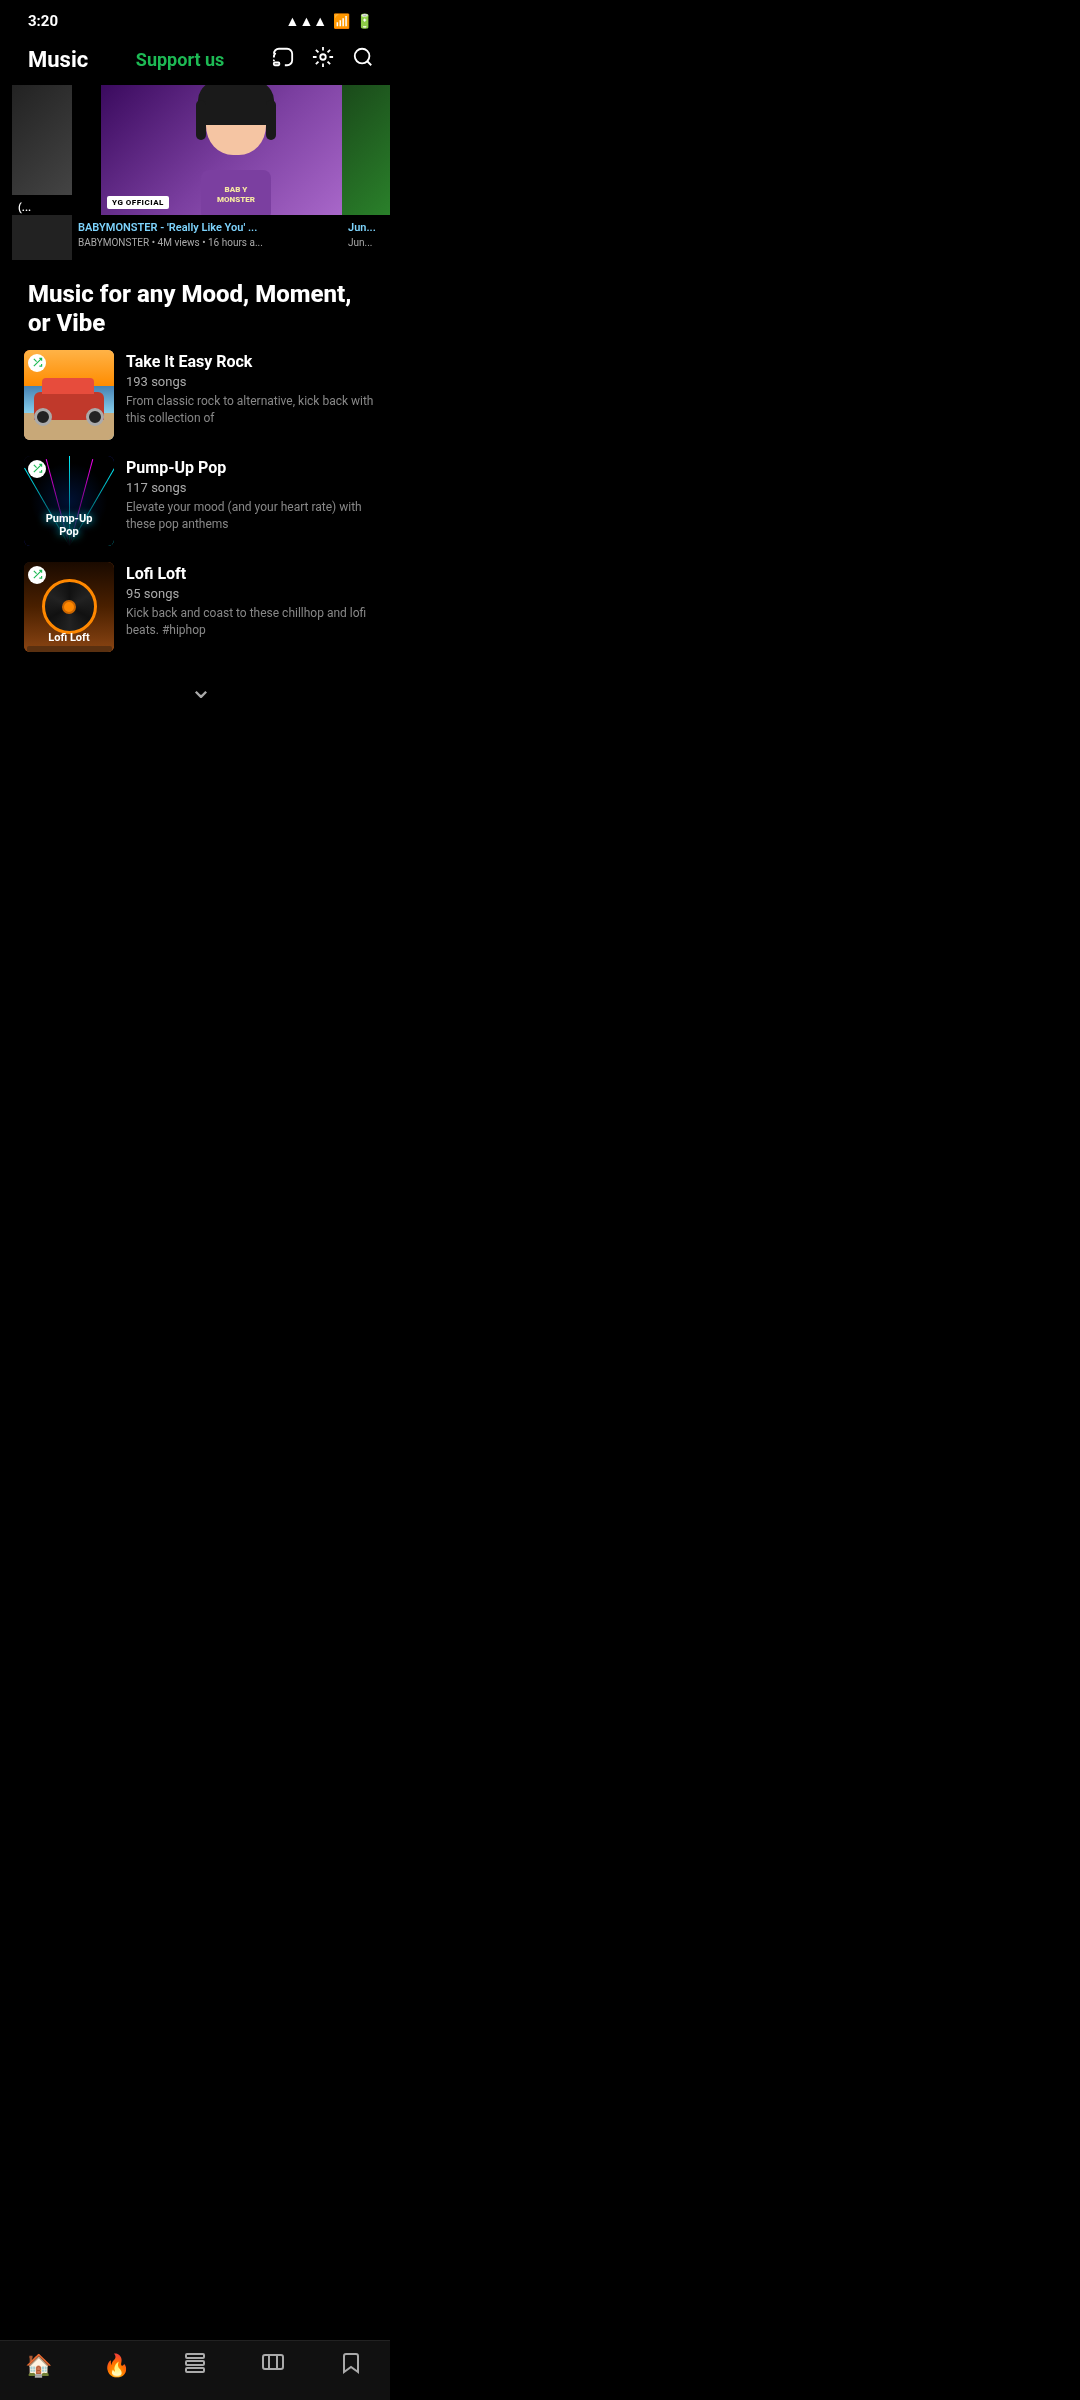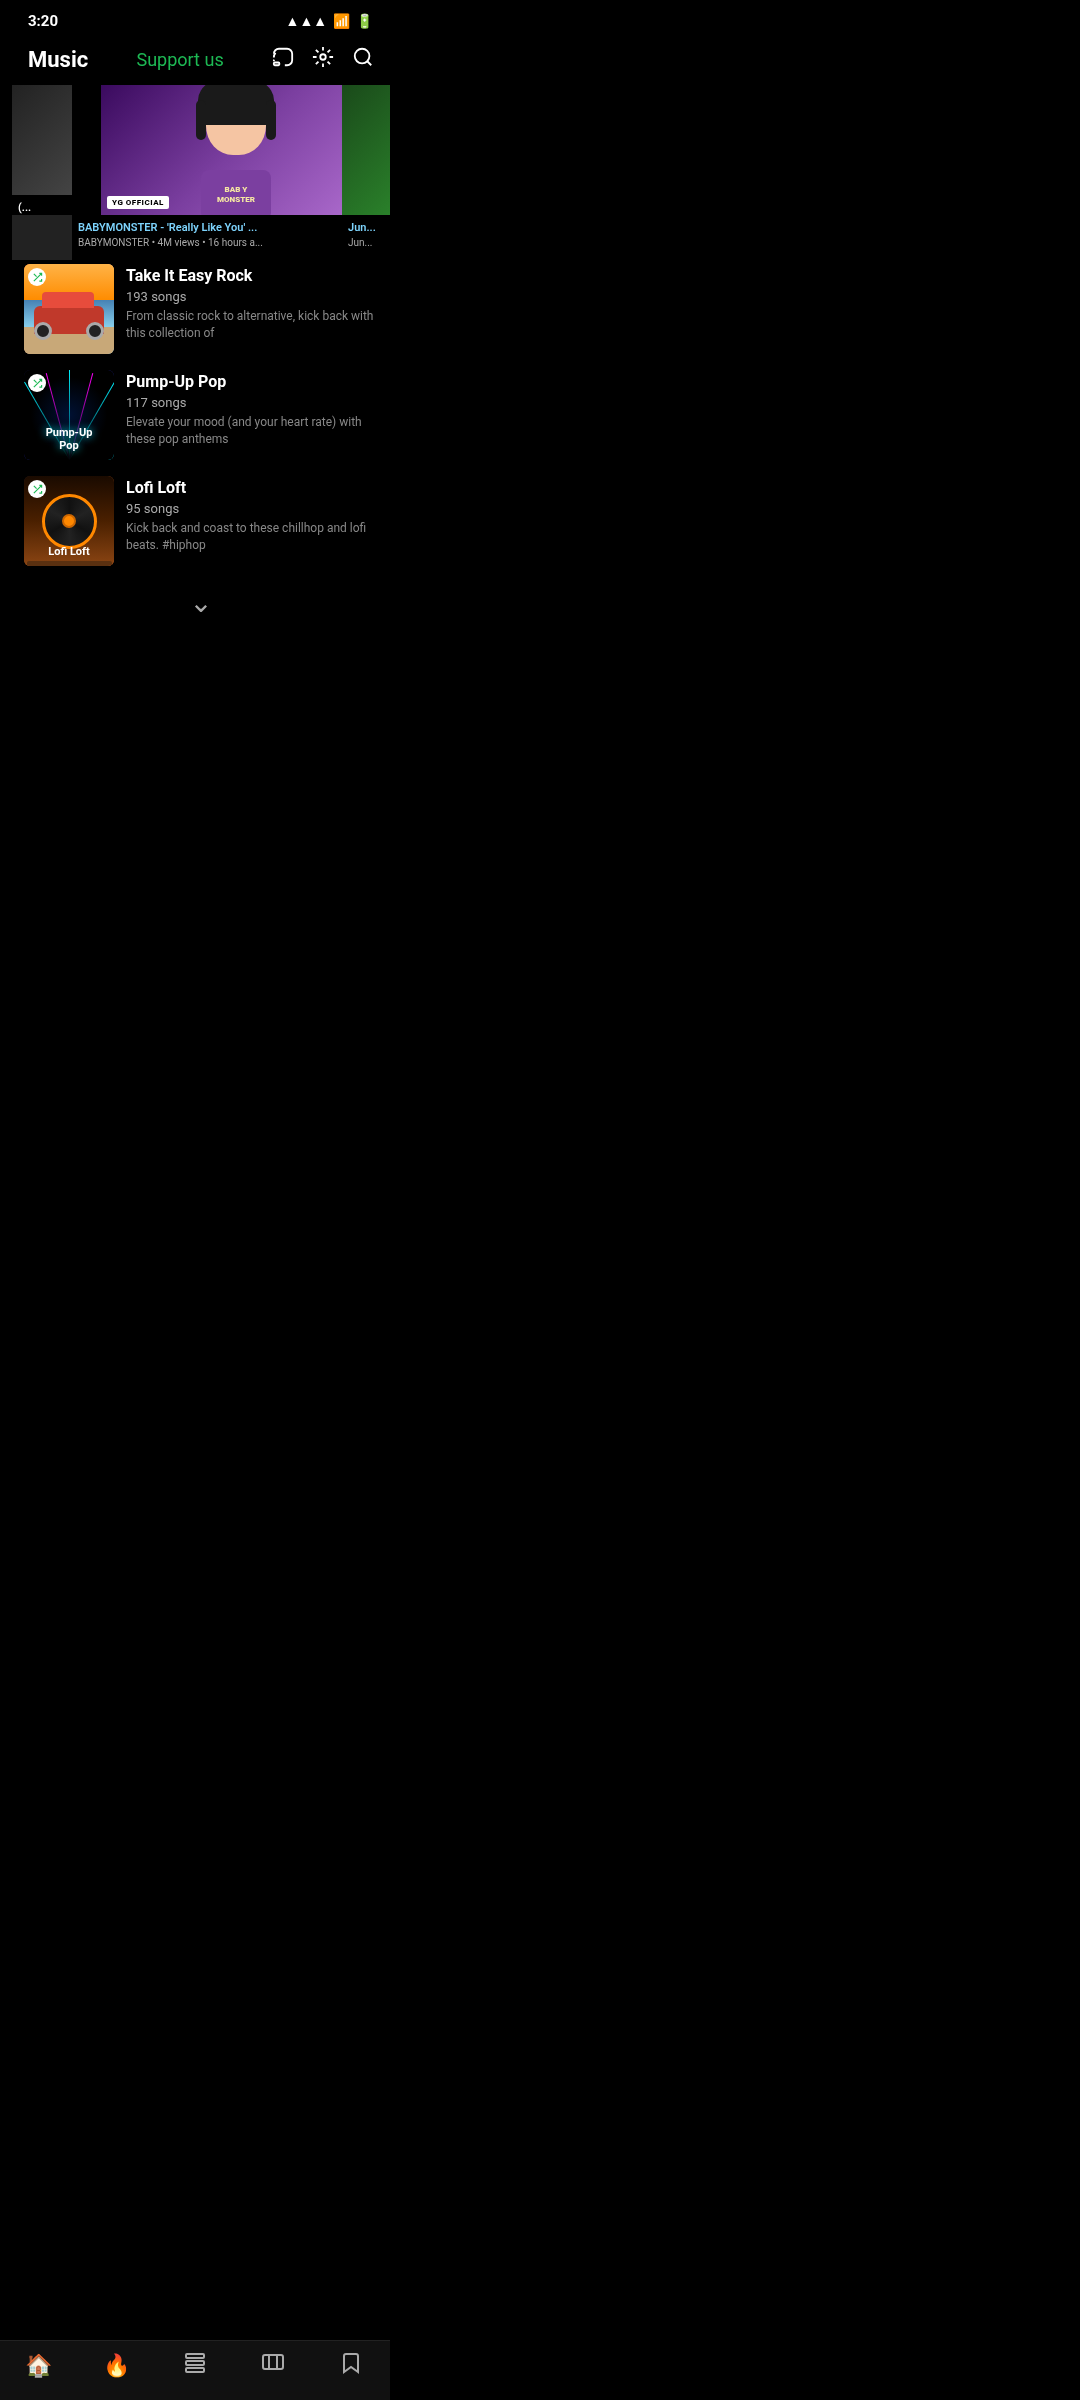--- a/index.html
+++ b/index.html
@@ -37,21 +37,21 @@
       justify-content: space-between;
       padding: 8px 16px 12px;
     }
     .header-title {
       font-size: 22px;
       font-weight: 700;
       color: #fff;
     }
     .header-support {
       font-size: 18px;
-      font-weight: 400;
+      font-weight: 700;
       color: #1DB954;
     }
     .header-icons {
       display: flex;
       gap: 18px;
       align-items: center;
     }
     .header-icon {
       font-size: 22px;
       color: #fff;
@@ -391,20 +391,21 @@
     <div class="video-card" style="width:80px;overflow:hidden;">
       <div class="video-thumb" style="background:linear-gradient(135deg,#1a4a1a,#2d8a2d);height:130px;">
       </div>
       <div class="video-info">
         <div class="video-title">Jun...</div>
         <div class="video-meta">Jun...</div>
       </div>
     </div>
   </div>
 
+  <div class="section-heading">Music for any Mood, Moment, or Vibe</div>
 
   <div class="playlist-list">
 
     <div class="playlist-item">
       <div class="playlist-thumb-wrap">
         <div class="playlist-thumb playlist-thumb-rock">
 
           <div class="car-scene">
             <div style="position:absolute;bottom:20px;left:50%;transform:translateX(-50%);width:70px;height:28px;background:#c0392b;border-radius:6px 6px 0 0;">
               <div style="position:absolute;top:-14px;left:8px;width:52px;height:16px;background:#e74c3c;border-radius:4px 4px 0 0;"></div>

